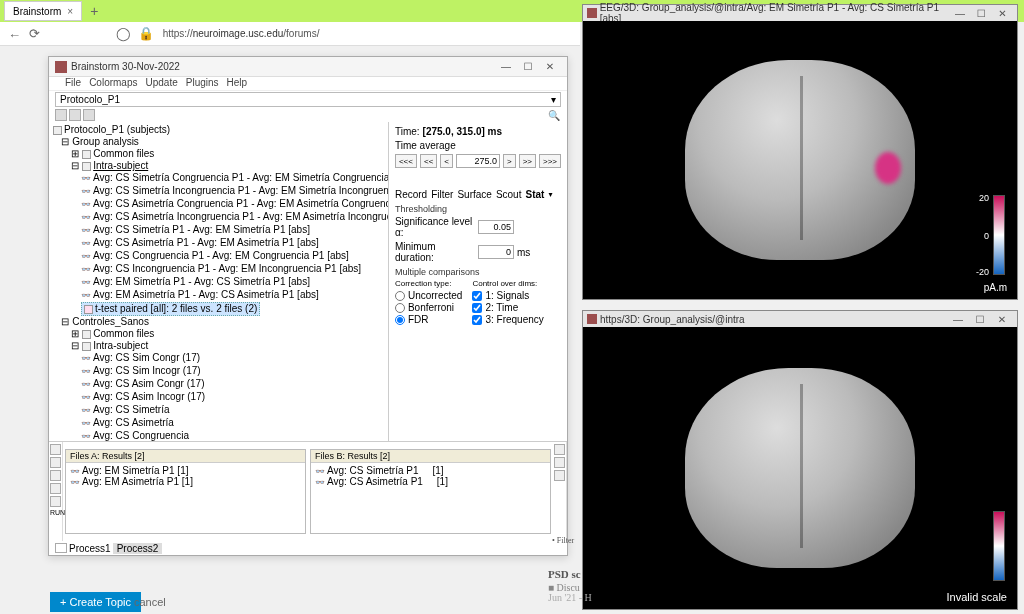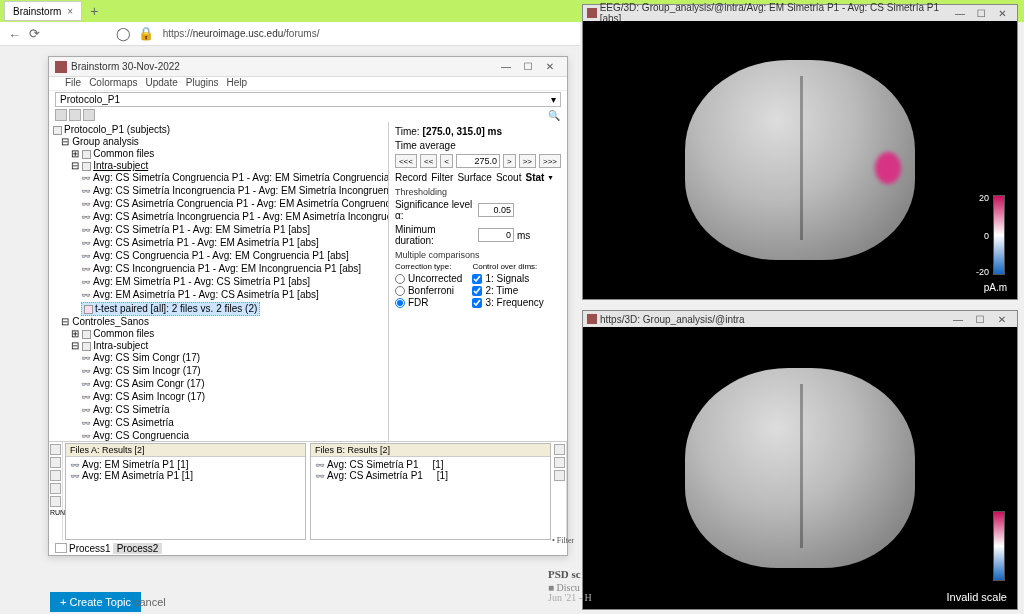--- a/index.html
+++ b/index.html
@@ -36,21 +36,21 @@
 .sp-input { border: 1px solid #aaa; width: 36px; text-align: right; height: 14px; font-size: 9px; padding: 0 2px; }
 .sp-section { font-size: 9px; color: #333; margin: 4px 0 2px; }
 .sp-radio { display: flex; align-items: center; gap: 3px; font-size: 9px; margin: 1px 0; }
 .sp-radio input { width: 10px; height: 10px; }
 .sp-cols { display: flex; gap: 10px; }
 
 
 .proc-area { height: 100px; border-top: 1px solid #ccc; display: flex; }
 .proc-sidebar { width: 14px; display: flex; flex-direction: column; gap: 2px; padding: 2px 1px; border-right: 1px solid #ddd; }
 .proc-side-ico { width: 11px; height: 11px; background: #eee; border: 1px solid #aaa; }
-.proc-box { flex: 1; border: 1px solid #bbb; margin: 1px 2px; display: flex; flex-direction: column; }
+.proc-box { flex: 1; border: 1px solid #bbb; margin: 7px 2px; display: flex; flex-direction: column; }
 .proc-head { background: #f0ecd8; border-bottom: 1px solid #ccc; padding: 1px 4px; font-size: 9px; }
 .proc-list { flex: 1; padding: 2px 4px; font-size: 9px; }
 .proc-tabs { height: 14px; padding: 0 6px; font-size: 9px; display: flex; align-items: center; gap: 2px; }
 
 
 .viewer { position: absolute; background: #000; border: 1px solid #888; }
 .viewer-title { height: 16px; background: #e5e5e5; display: flex; align-items: center; padding: 0 4px; font-size: 9px; color: #333; }
 .viewer-title .spacer { flex: 1; }
 .viewer-canvas { width: 100%; height: calc(100% - 16px); background: #000; position: relative; display: flex; align-items: center; justify-content: center; }
 .brain { width: 230px; height: 200px; background: radial-gradient(ellipse at 40% 30%, #ddd, #bbb 40%, #888 80%); border-radius: 45% 45% 40% 40%; position: relative; }
@@ -155,21 +155,21 @@
       <div class="sp-row">Time average</div>
       <div class="sp-row">
         <span class="sp-btn">&lt;&lt;&lt;</span>
         <span class="sp-btn">&lt;&lt;</span>
         <span class="sp-btn">&lt;</span>
         <input class="sp-input" style="width: 44px;" value="275.0">
         <span class="sp-btn">&gt;</span>
         <span class="sp-btn">&gt;&gt;</span>
         <span class="sp-btn">&gt;&gt;&gt;</span>
       </div>
-      <div class="sp-row" style="gap:4px;font-size:8px;margin-top:4px">
+      <div class="sp-row" style="gap:4px;font-size:8px;margin-top:21px">
         <span>Record</span>
         <span>Filter</span>
         <span>Surface</span>
         <span>Scout</span>
         <span style="font-weight:bold">Stat</span> ▾
       </div>
       <div class="sp-section">Thresholding</div>
       <div class="sp-row">
           <span style="width:80px">Significance level α:</span>
           <input class="sp-input" value="0.05" style="">

